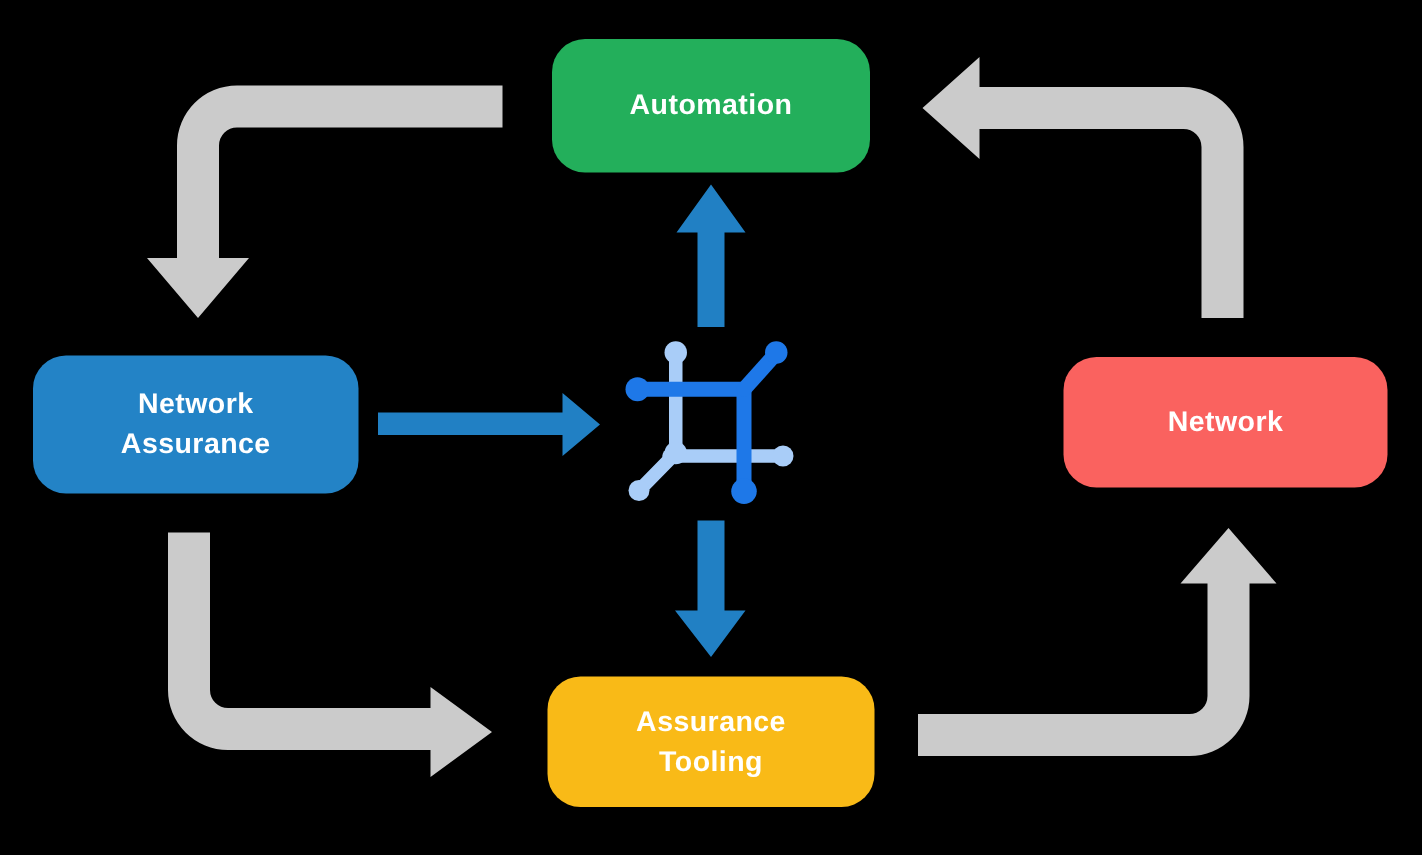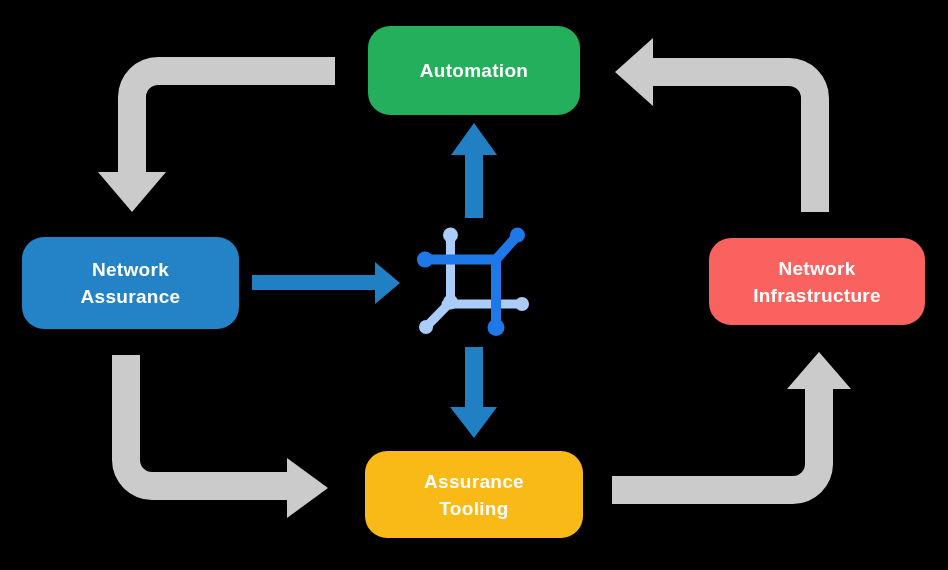--- a/index.html
+++ b/index.html
@@ -98,21 +98,20 @@
     <span>Automation</span>
   </div>
 
   <div class="node" id="node-operations" style="background-color: rgb(35, 131, 198);">
     <span>Network</span>
     <span>Assurance</span>
   </div>
 
   <div class="node" id="node-infrastructure" style="background-color: rgb(250, 98, 95);">
     <span>Network</span>
-    <span>Infrastructure</span>
   </div>
 
   <div class="node" id="node-automation" style="background-color: rgb(249, 186, 23);">
     <span>Assurance</span>
     <span>Tooling</span>
   </div>
 
 </div>
 
 </body></html>

